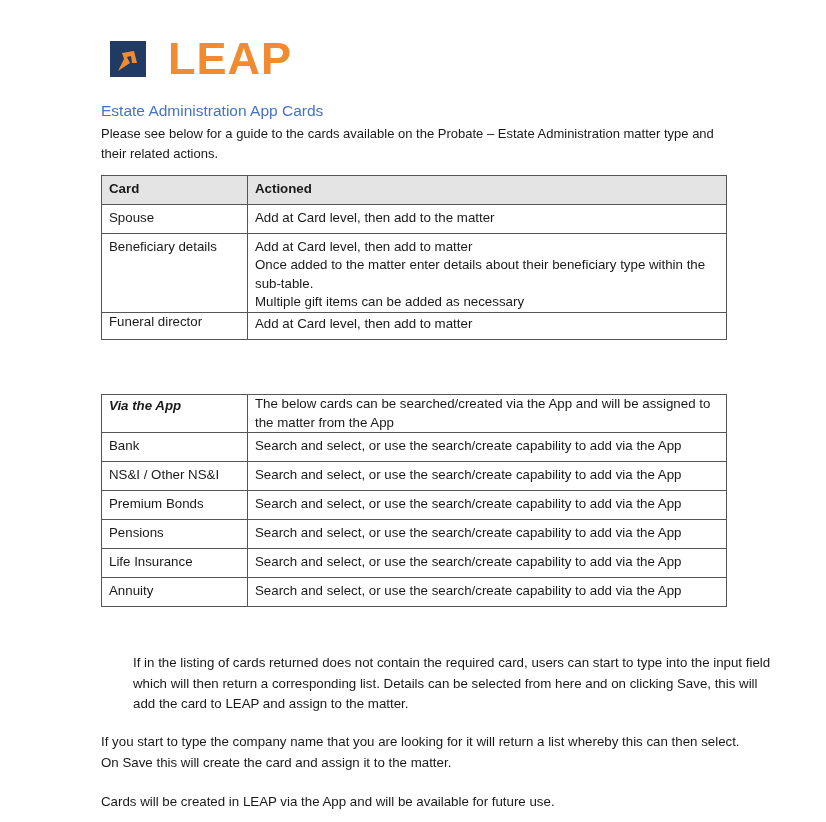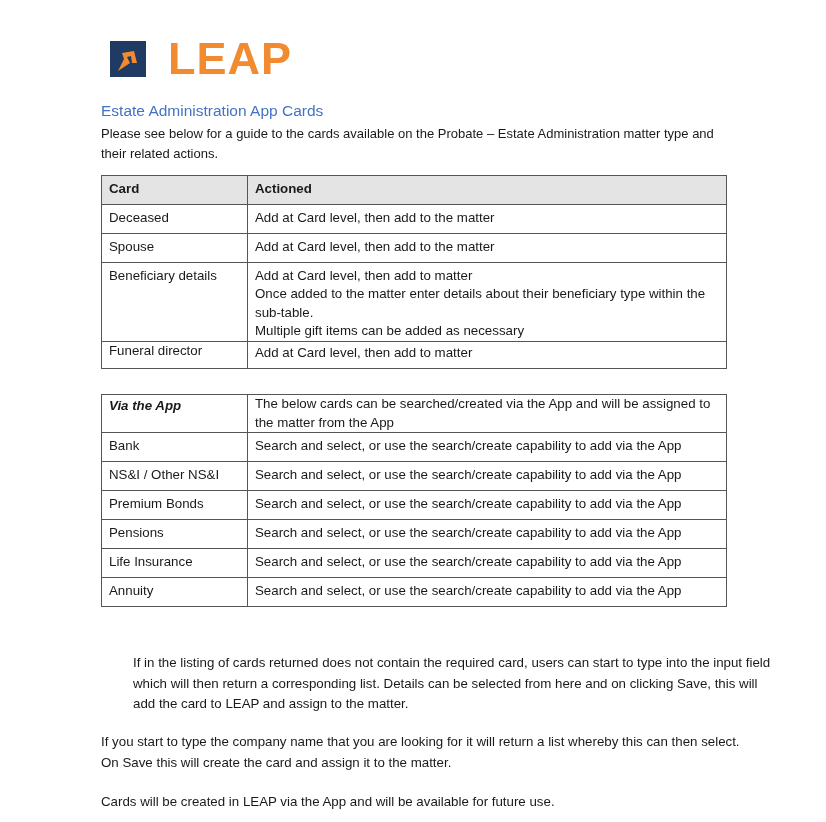--- a/index.html
+++ b/index.html
@@ -43,24 +43,20 @@
 
 <table id="table1">
   <colgroup>
       <col class="c1">
       <col>
     </colgroup>
   <tbody>
       <tr>
     <th>Card</th>
     <th>Actioned</th>
-  </tr>
-  <tr class="r1">
-    <td>Deceased</td>
-    <td>Add at Card level, then add to the matter</td>
   </tr>
   <tr class="r1">
     <td>Spouse</td>
     <td>Add at Card level, then add to the matter</td>
   </tr>
   <tr>
     <td>Beneficiary details</td>
     <td style="padding-bottom:0">
       <div>Add at Card level, then add to matter</div>
       <div>Once added to the matter enter details about their beneficiary type within the sub-table.</div>

